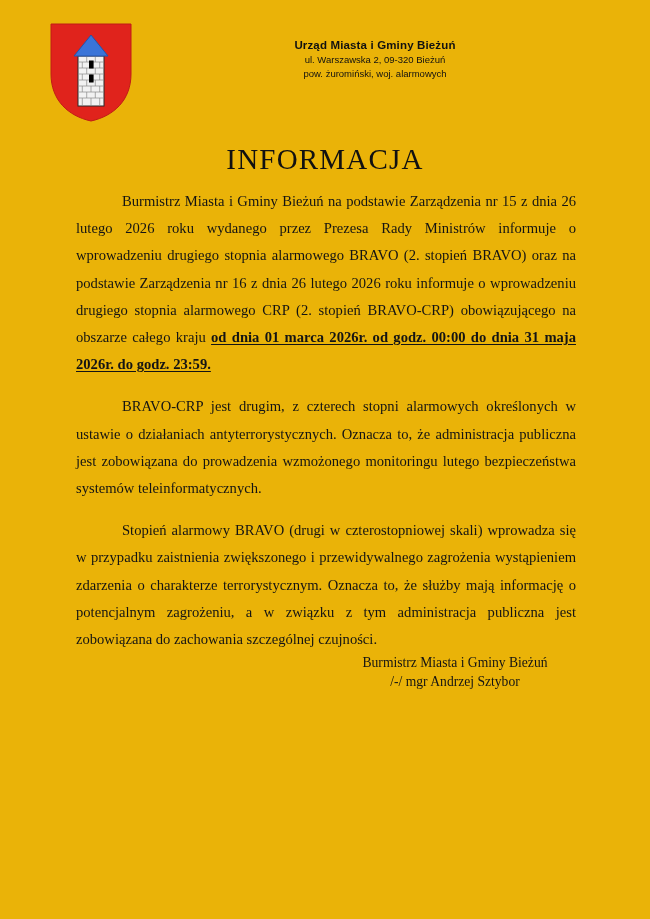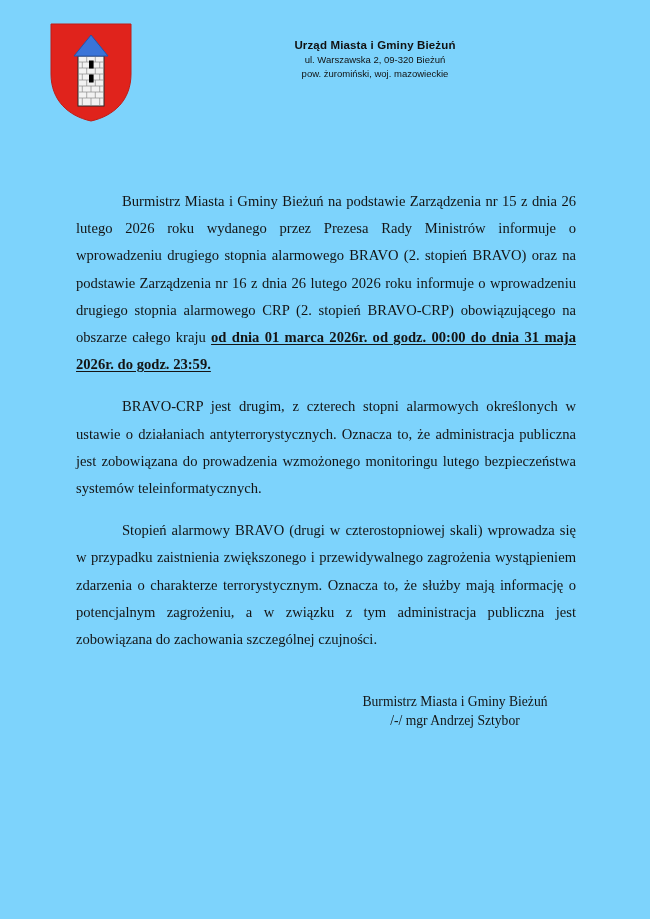--- a/index.html
+++ b/index.html
@@ -14,21 +14,21 @@
     overflow: hidden;
     font-family: "Liberation Serif", "DejaVu Serif", serif;
     color: #1a1a1a;
     -webkit-font-smoothing: antialiased;
   }
 
   .page {
     width: 650px;
     height: 919px;
     position: relative;
-    background: #7dd3fc;
+    background: #eab308;
     box-sizing: border-box;
   }
 
   
   .letterhead {
     position: absolute;
     top: 0;
     left: 0;
     width: 650px;
     height: 118px;
@@ -111,21 +111,21 @@
   p.para:last-of-type { margin-bottom: 17px; }
 
   .b { font-weight: normal; }
   .u-b { font-weight: bold; text-decoration: underline; text-underline-offset: 2px; }
 
   
 
   
   .signature {
     position: absolute;
-    top: 692px;
+    top: 653px;
     left: 330px;
     width: 250px;
     text-align: center;
     font-size: 13.6px;
     line-height: 19px;
     color: #141414;
   }
 </style>
 </head>
 <body>
@@ -177,24 +177,25 @@
         <rect x="41" y="38.5" width="4.6" height="8" fill="#000"></rect>
         <rect x="41" y="52.5" width="4.6" height="8" fill="#000"></rect>
 
         <polygon points="43,13 60,34 26,34" fill="#3a74d8" stroke="#2452a8" stroke-width="1"></polygon>
       </svg>
     </div>
 
     <div class="org-block">
       <div class="org-name">Urząd Miasta i Gminy Bieżuń</div>
       <div class="org-line">ul. Warszawska 2, 09-320 Bieżuń</div>
-      <div class="org-line">pow. żuromiński, woj. mazowieckie</div>
+      <div class="org-line">pow. żuromiński, woj. alarmowych</div>
     </div>
   </div>
 
+  <div class="doc-title">INFORMACJA</div>
 
   <div class="body-area">
 
     <p class="para"><span>Burmistrz Miasta i Gminy Bieżuń na podstawie Zarządzenia nr 15 z dnia 26 lutego 2026 roku wydanego przez Prezesa Rady Ministrów informuje o wprowadzeniu drugiego stopnia alarmowego </span><span class="b">BRAVO (2. stopień BRAVO)</span><span> oraz na podstawie Zarządzenia nr 16 z dnia 26 lutego 2026 roku informuje o wprowadzeniu drugiego stopnia alarmowego </span><span class="b">CRP (2. stopień BRAVO-CRP)</span><span> obowiązującego na obszarze całego kraju </span><span class="u-b">od dnia 01 marca 2026r. od godz. 00:00 do dnia 31 maja 2026r. do godz. 23:59.</span></p>
 
     <p class="para"><span class="b">BRAVO-CRP</span><span> jest drugim, z czterech stopni alarmowych określonych w ustawie o działaniach antyterrorystycznych. Oznacza to, że administracja publiczna jest zobowiązana do prowadzenia wzmożonego monitoringu lutego bezpieczeństwa systemów teleinformatycznych.</span></p>
 
     <p class="para"><span>Stopień alarmowy </span><span class="b">BRAVO</span><span> (drugi w czterostopniowej skali) wprowadza się w przypadku zaistnienia zwiększonego i przewidywalnego zagrożenia wystąpieniem zdarzenia o charakterze terrorystycznym. Oznacza to, że służby mają informację o potencjalnym zagrożeniu, a w związku z tym administracja publiczna jest zobowiązana do zachowania szczególnej czujności.</span></p>
   </div>
 

